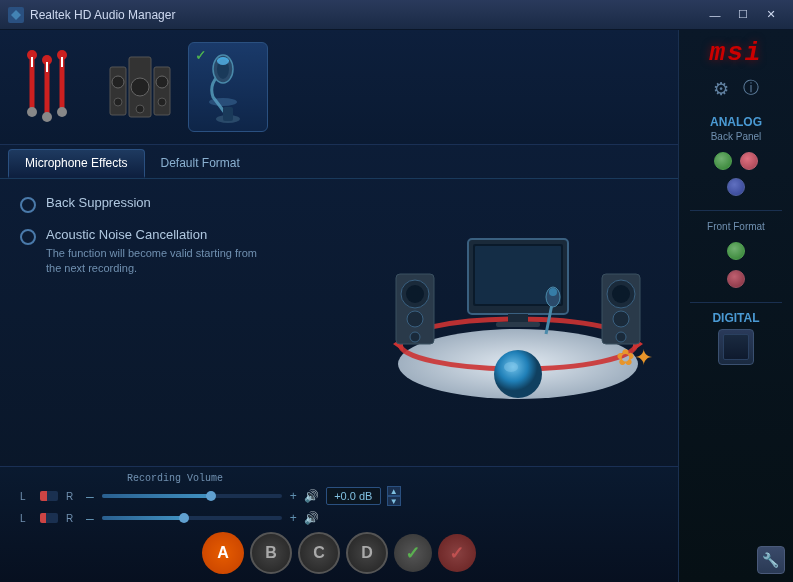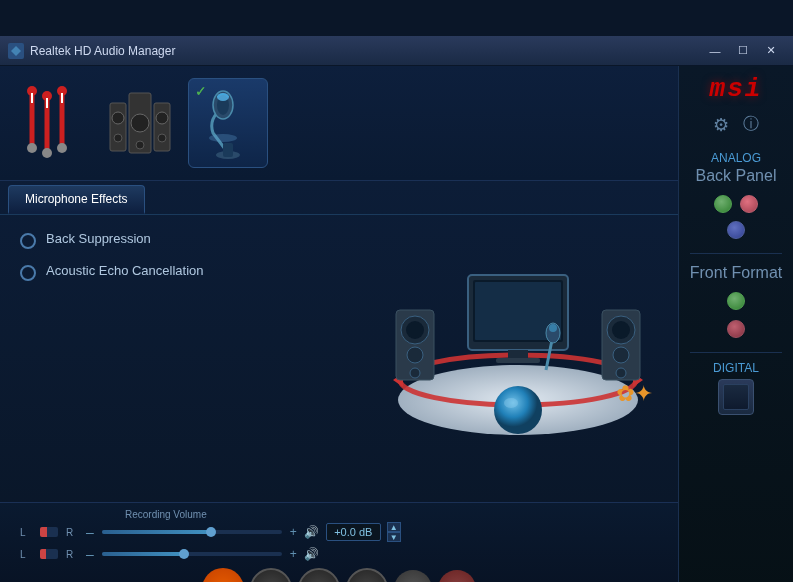--- a/index.html
+++ b/index.html
@@ -14,21 +14,20 @@
 
     
     #titlebar {
       background: linear-gradient(to bottom, #2a3a5c, #1a2a45);
       height: 30px;
       display: flex;
       align-items: center;
       padding: 0 8px;
       border-bottom: 1px solid #0a1628;
       position: relative;
-      margin-top: 36px;
     }
     #titlebar .title-icon {
       width: 16px;
       height: 16px;
       margin-right: 6px;
     }
     #titlebar .title-text {
       color: #cdd8ef;
       font-size: 12px;
       flex: 1;
@@ -185,22 +184,23 @@
 
     .volume-row {
       display: flex;
       align-items: center;
       margin-bottom: 4px;
       gap: 6px;
     }
     .vol-label {
       color: #7090b0;
       font-size: 10px;
-      text-align: left;
+      text-align: center;
       width: 100px;
+      font-family: Liberation Mono, monospace;
     }
     .lr-label {
       color: #7090b0;
       font-size: 10px;
       width: 12px;
     }
     .slider-track {
       width: 180px;
       height: 4px;
       background: #1a3050;
@@ -302,25 +302,25 @@
     }
 
     .sidebar-section {
       width: 100%;
       text-align: center;
       margin-bottom: 4px;
     }
     .sidebar-section-title {
       color: #4a9ad4;
       font-size: 12px;
-      font-weight: normal;
+      font-weight: bold;
     }
     .sidebar-panel-title {
       color: #7090b0;
-      font-size: 16px;
+      font-size: 10px;
       margin-top: 2px;
     }
 
     .sidebar-icons-row {
       display: flex;
       justify-content: center;
       gap: 8px;
       margin: 6px 0;
     }
     .sidebar-dot {
@@ -467,35 +467,37 @@
           <rect x="30" y="60" width="10" height="14" rx="2" fill="#1a3a5a"></rect>
         </svg>
 
         <div style="position:absolute;top:4px;left:6px;color:#4caf50;font-size:14px;">✓</div>
       </div>
 
     </div>
 
     <div id="tabs">
       <button class="tab active">Microphone Effects</button>
+      <button class="tab">Default Format</button>
     </div>
 
     <div id="effects-panel">
 
       <div class="effect-row">
         <div class="radio-btn"></div>
         <div>
           <div class="effect-label">Back Suppression</div>
         </div>
       </div>
 
       <div class="effect-row">
         <div class="radio-btn"></div>
         <div>
-          <div class="effect-label">Acoustic Echo Cancellation</div>
+          <div class="effect-label">Acoustic Noise Cancellation</div>
+          <div class="effect-sub">The function will become valid starting from<br>the next recording.</div>
         </div>
       </div>
 
       <div id="viz-area">
         <svg width="280" height="220" viewBox="0 0 280 220">
 
           <ellipse cx="140" cy="175" rx="120" ry="35" fill="url(#platformGrad)"></ellipse>
           <defs>
             <radialGradient id="platformGrad" cx="50%" cy="50%">
               <stop offset="0%" stop-color="#e0e8f0"></stop>

